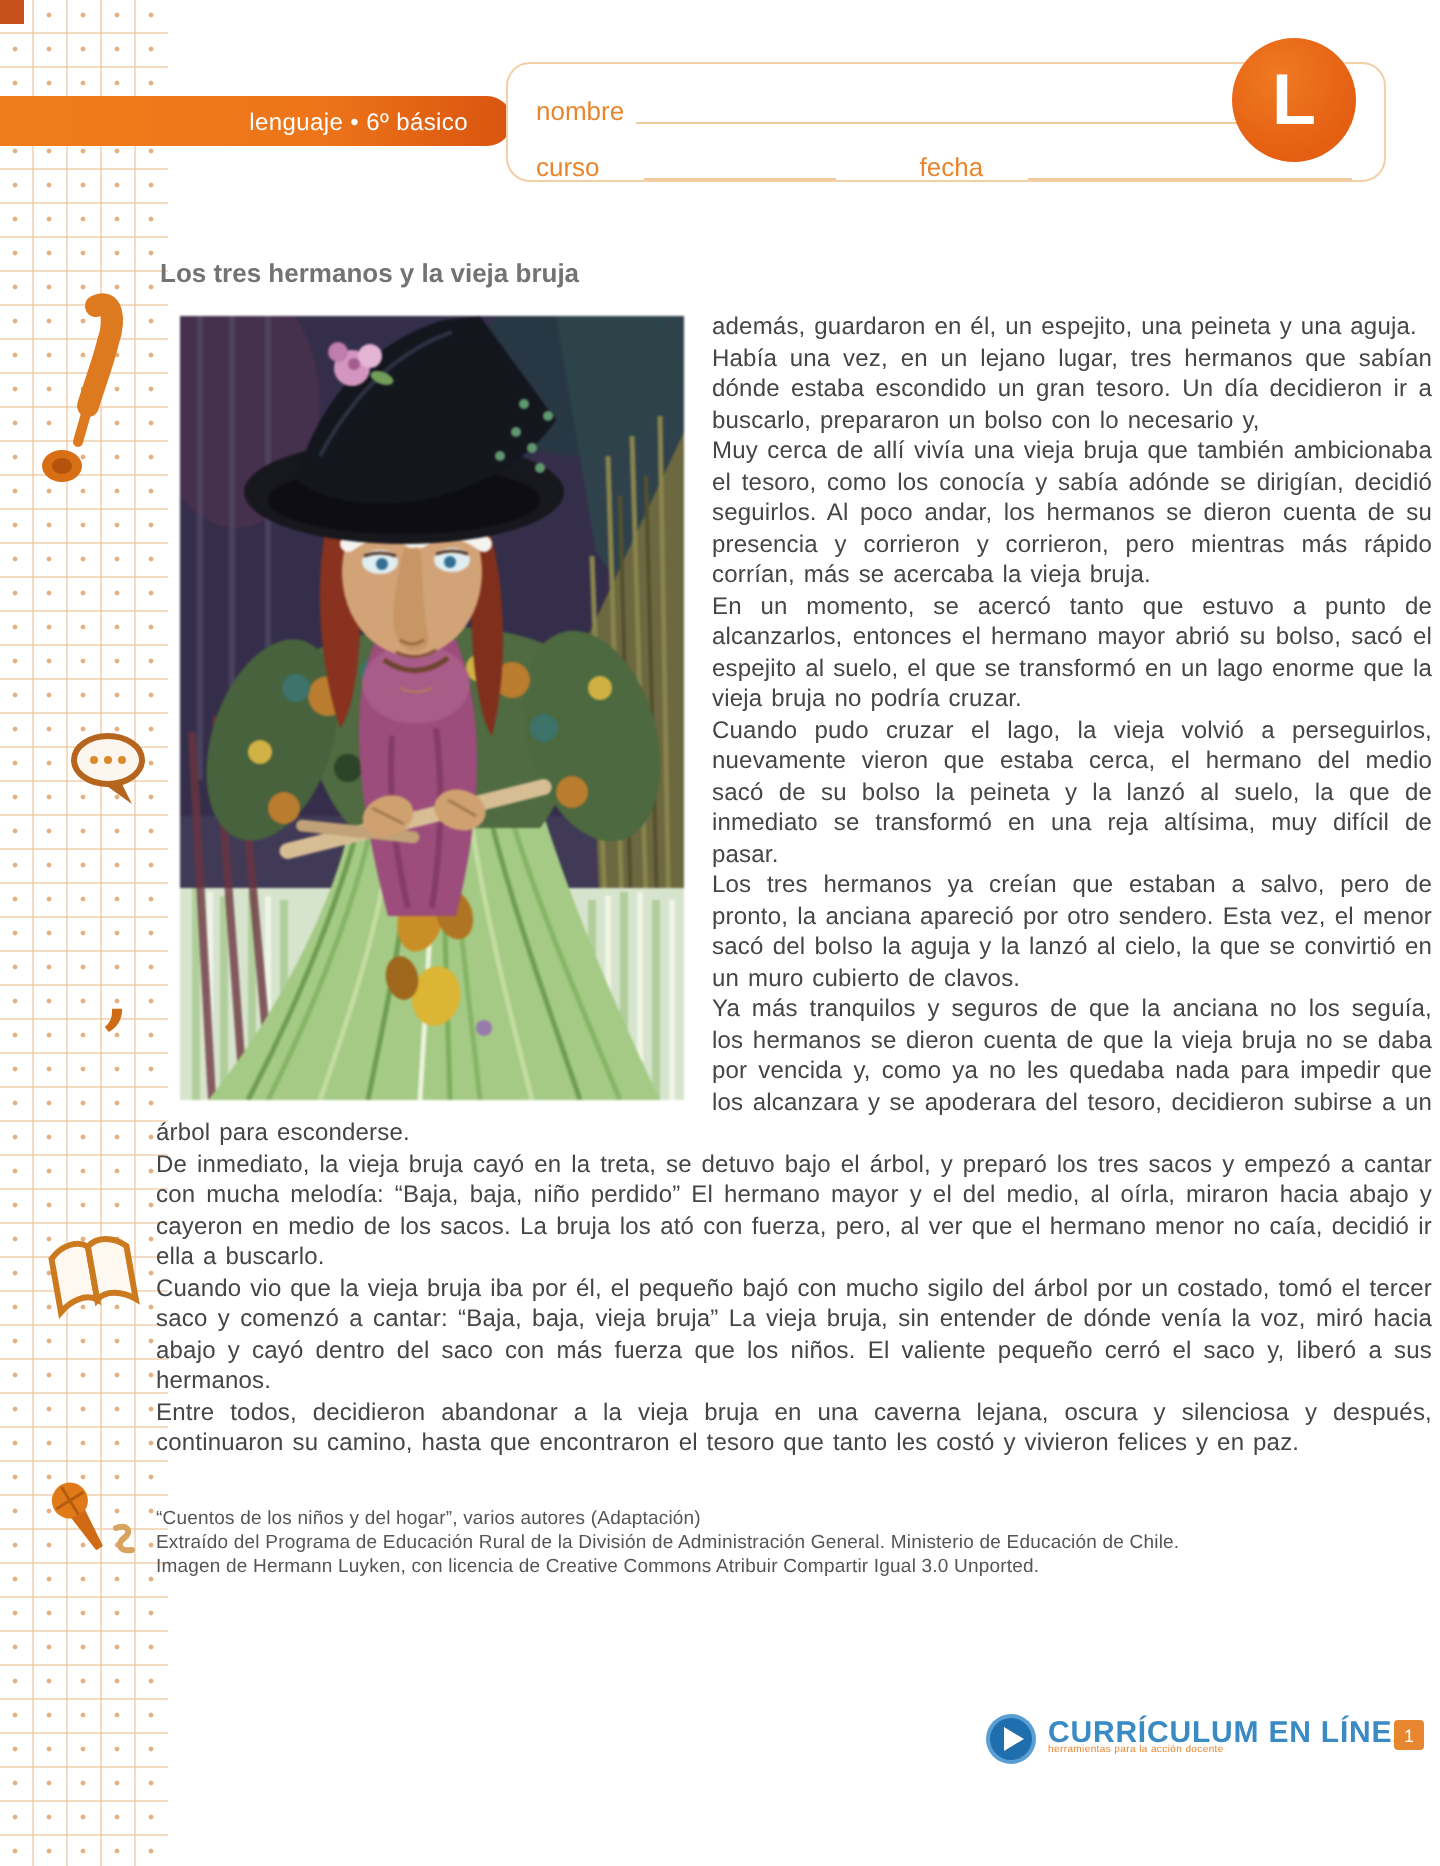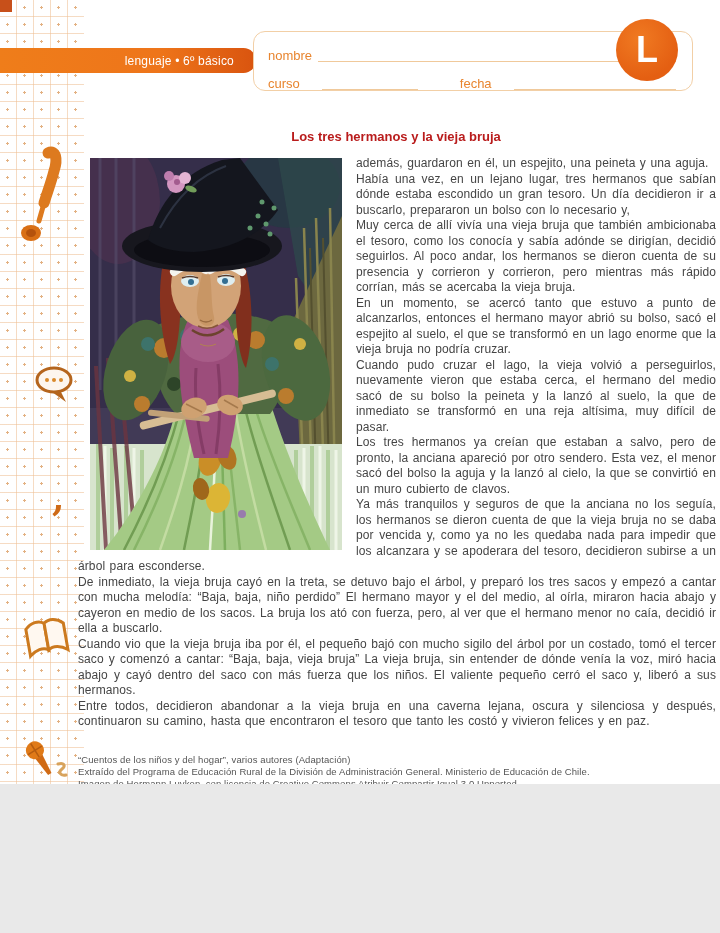--- a/index.html
+++ b/index.html
@@ -1,17 +1,17 @@
 <!DOCTYPE html>
 <html><head>
 <meta charset="utf-8">
 <style>
   html,body{margin:0;padding:0;background:#e9e9e9;}
   .page{
-    position:relative;width:720px;height:784px;background:#ffffff;
+    position:relative;width:720px;height:933px;background:#ffffff;
     font-family:"Liberation Sans",sans-serif;overflow:hidden;margin:0 auto;
   }
   
   .margin-grid{
     position:absolute;left:0;top:0;width:84px;height:933px;
     background-image:
       radial-gradient(circle,#e3b182 0 1px,rgba(0,0,0,0) 1.4px),
       repeating-linear-gradient(to bottom,rgba(0,0,0,0) 0 16px,rgba(238,190,146,.55) 16px 17px),
       repeating-linear-gradient(to right,rgba(0,0,0,0) 0 16px,rgba(238,190,146,.55) 16px 17px);
     background-size:17px 17px,auto,auto;
@@ -38,22 +38,22 @@
   .nb-line.grow{flex:1;}
   .nb-line.short{width:96px;margin-right:26px;}
   .logo-circle{
     position:absolute;left:616px;top:19px;width:62px;height:62px;border-radius:50%;
     background:radial-gradient(circle at 38% 32%,#f07a22,#e45f12 70%);
     display:flex;align-items:center;justify-content:center;
     color:#fff;font-size:36px;font-weight:bold;
   }
   
   .doc-title{
-    position:absolute;left:80px;top:129px;width:632px;text-align:center;
-    font-size:13px;font-weight:bold;color:#b91c1c;
+    position:absolute;left:80px;top:129px;width:632px;text-align:left;
+    font-size:13px;font-weight:bold;color:#737373;
   }
   .content{
     position:absolute;left:78px;top:156px;width:638px;
     font-size:12px;line-height:15.5px;color:#454545;text-align:justify;
     letter-spacing:.1px;word-spacing:1px;
   }
   .photo{
     float:left;width:252px;height:392px;margin:2px 14px 8px 12px;
     filter:blur(.4px) saturate(.92);overflow:hidden;
   }

